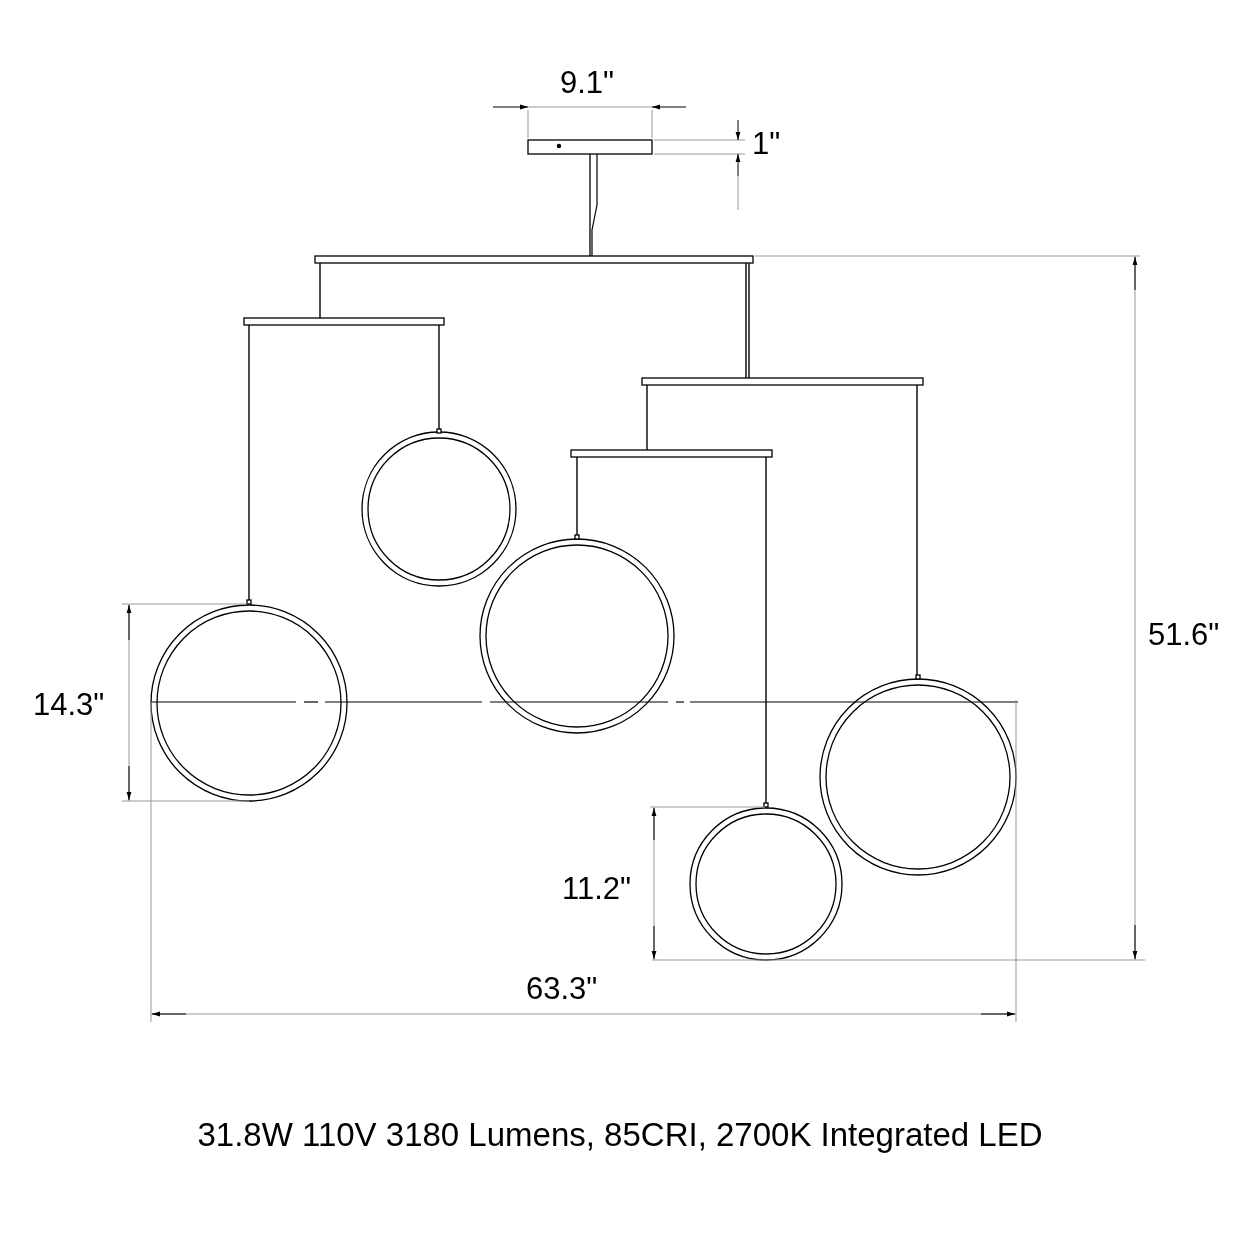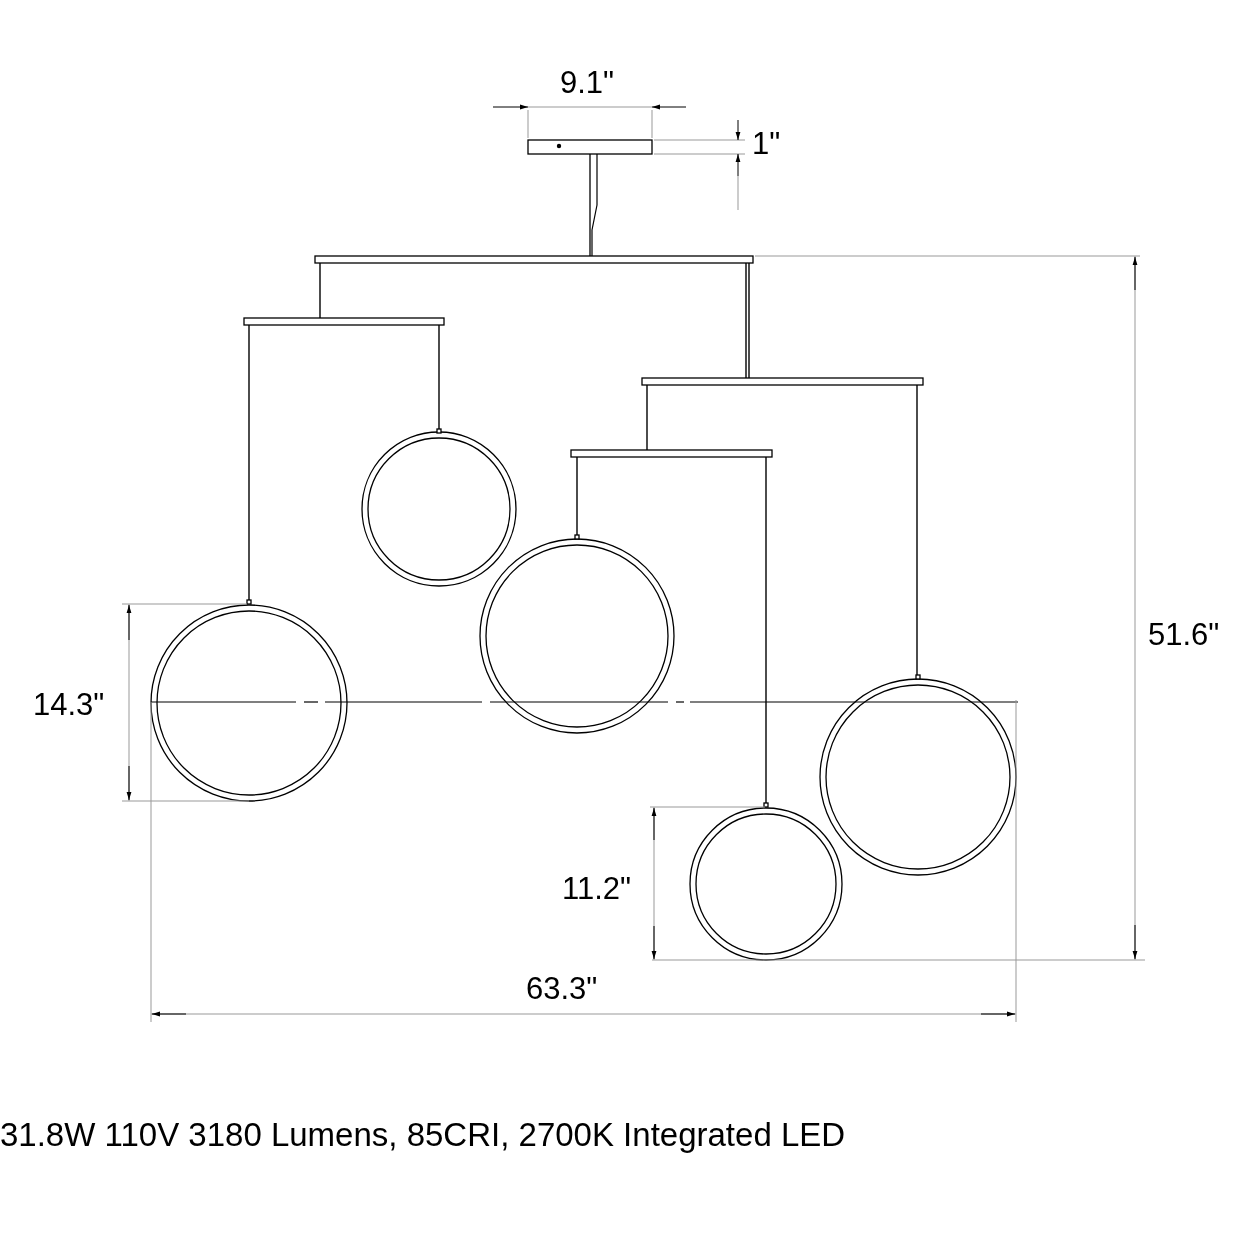--- a/index.html
+++ b/index.html
@@ -1,20 +1,20 @@
 <!DOCTYPE html>
 <html><head>
 <meta charset="utf-8">
 <style>
   html, body { margin: 0; padding: 0; background: #ffffff; }
   body { width: 1240px; height: 1240px; position: relative; overflow: hidden; font-family: "Liberation Sans", sans-serif; }
   svg { position: absolute; left: 0; top: 0; }
   .lbl { position: absolute; color: #000; font-family: "Liberation Sans", sans-serif; white-space: nowrap; line-height: 1; }
   .dim { font-size: 31px; }
-  .caption { font-size: 33px; left: 0; width: 1240px; top: 1118px; }
+  .caption { font-size: 33px; left: 0; width: 1240px; text-align: center; top: 1118px; }
 </style>
 </head>
 <body>
 
 <svg width="1240" height="1240" viewBox="0 0 1240 1240">
   <defs>
     <marker id="arr" viewBox="0 0 10 10" refX="10" refY="5" markerWidth="10" markerHeight="8" orient="auto-start-reverse">
       <path d="M0,2 L10,5 L0,8 z" fill="#000"></path>
     </marker>
   </defs>

